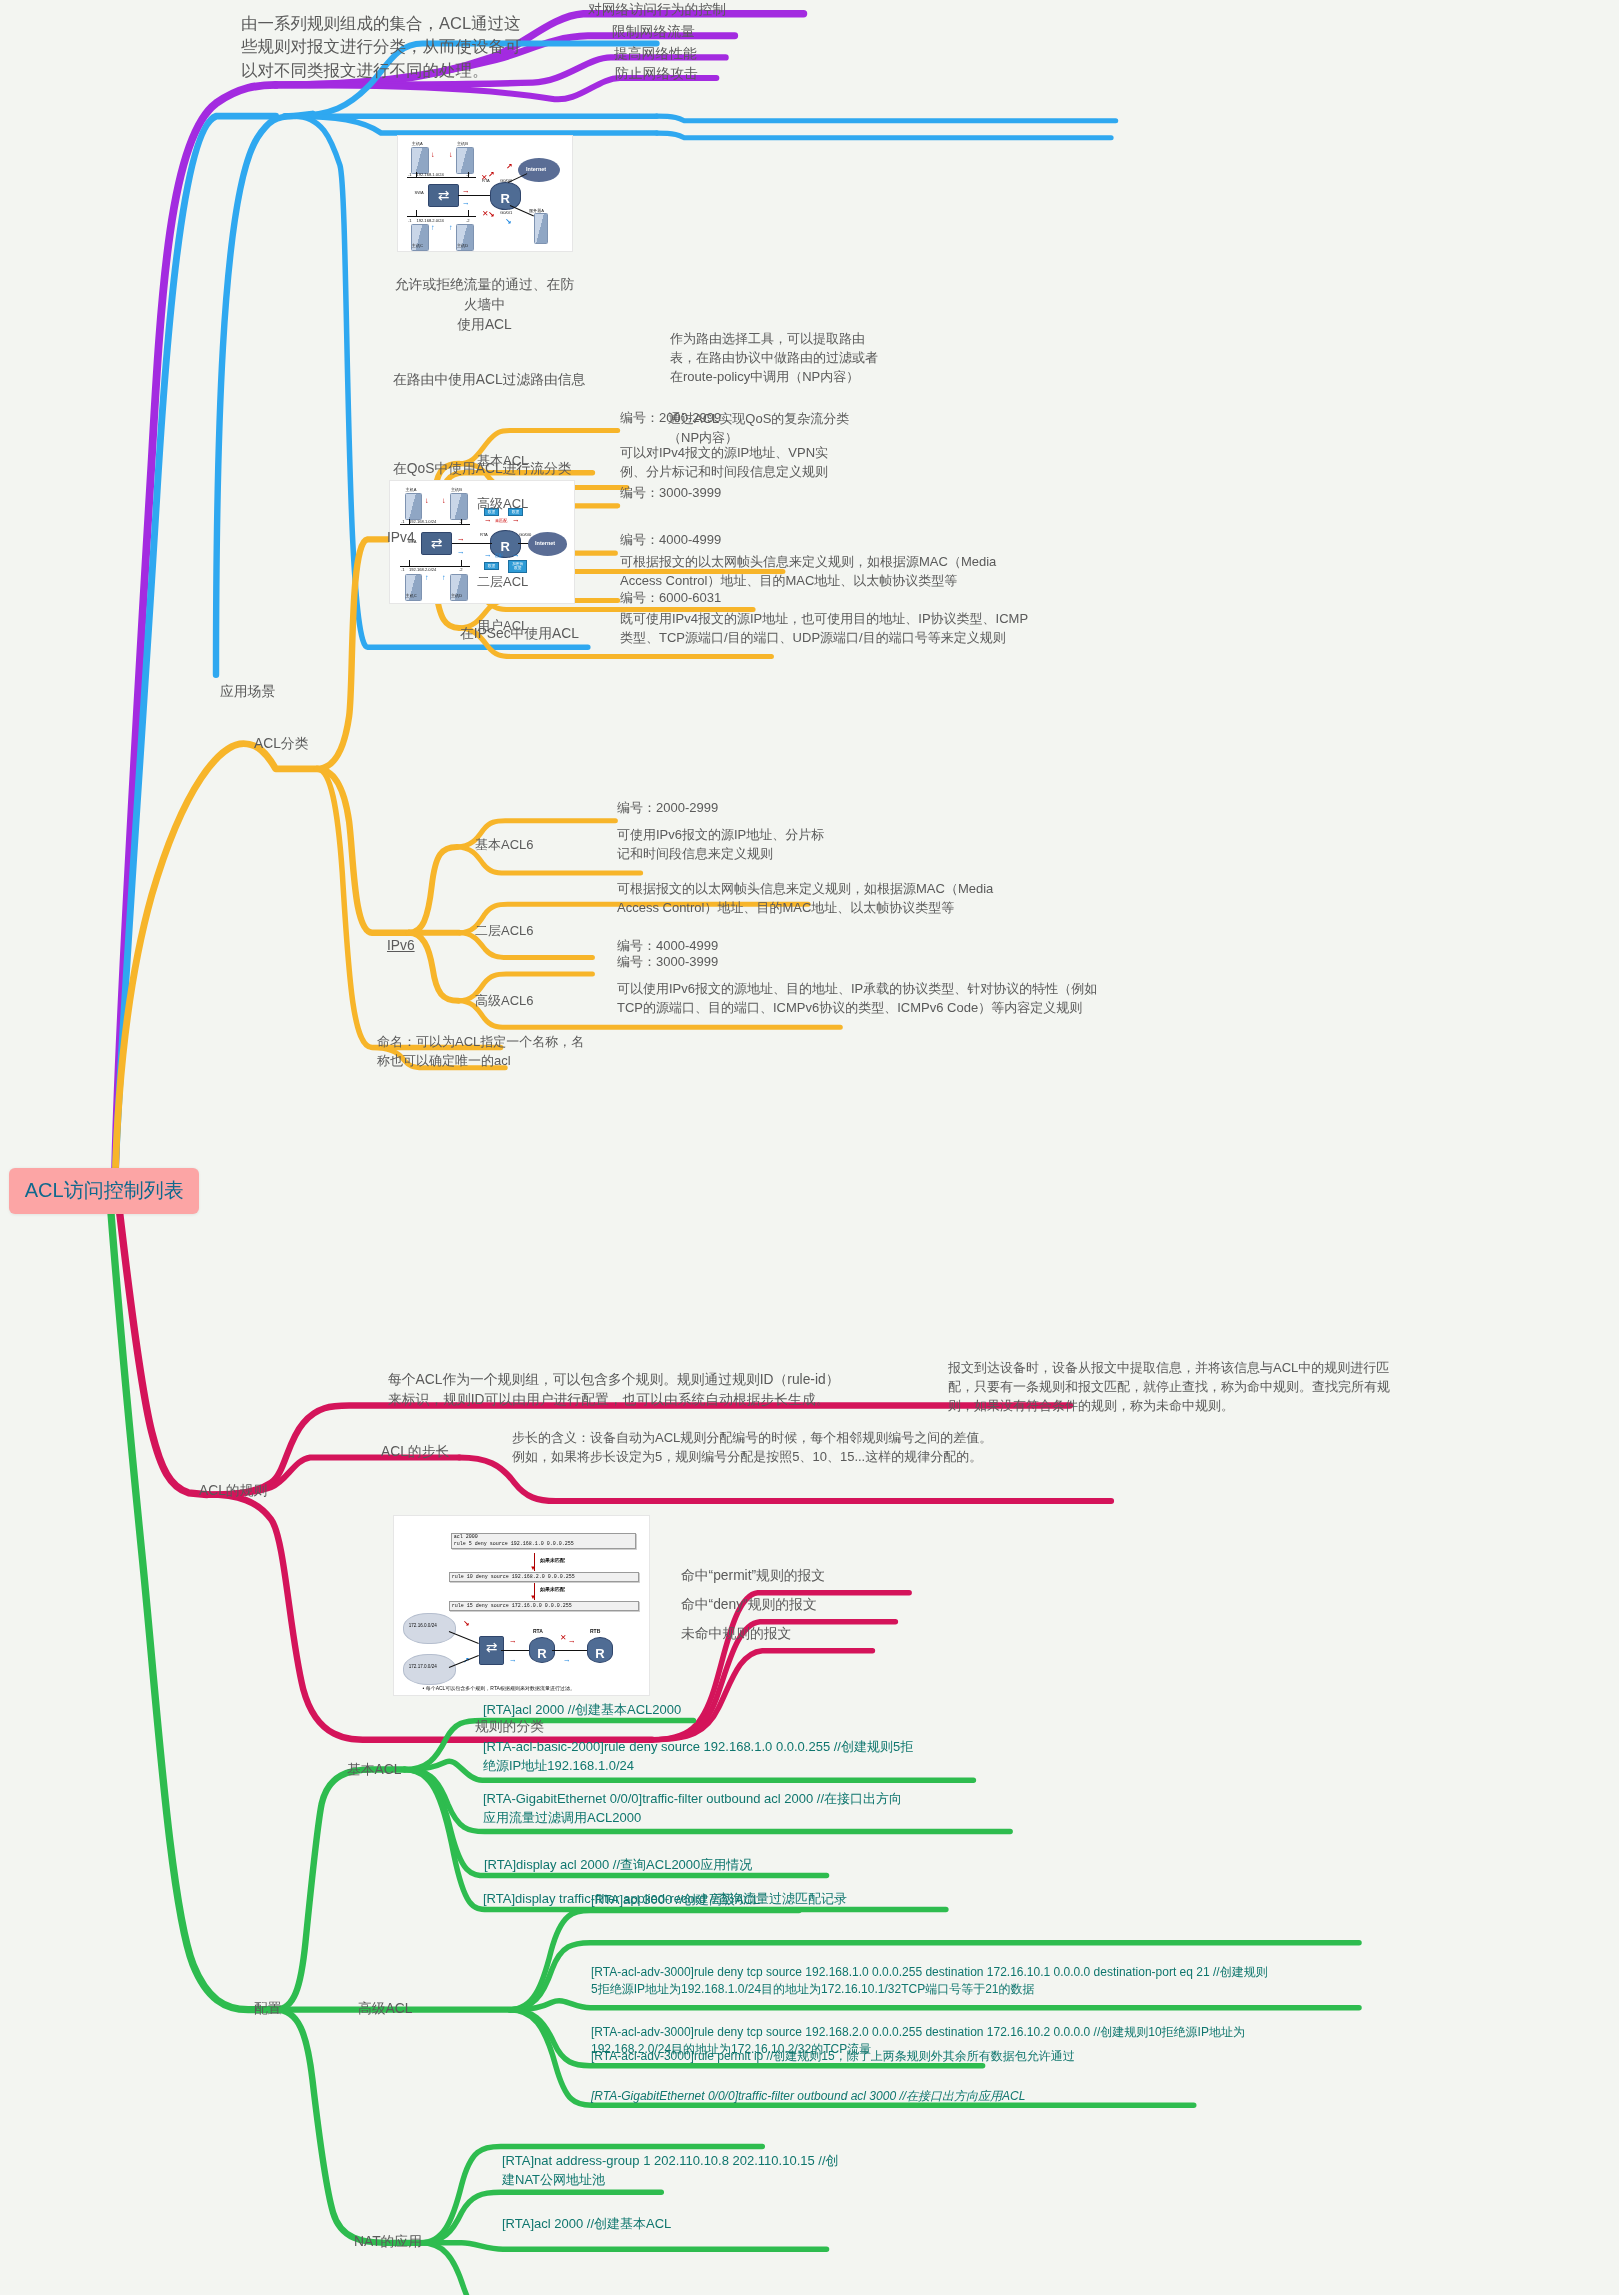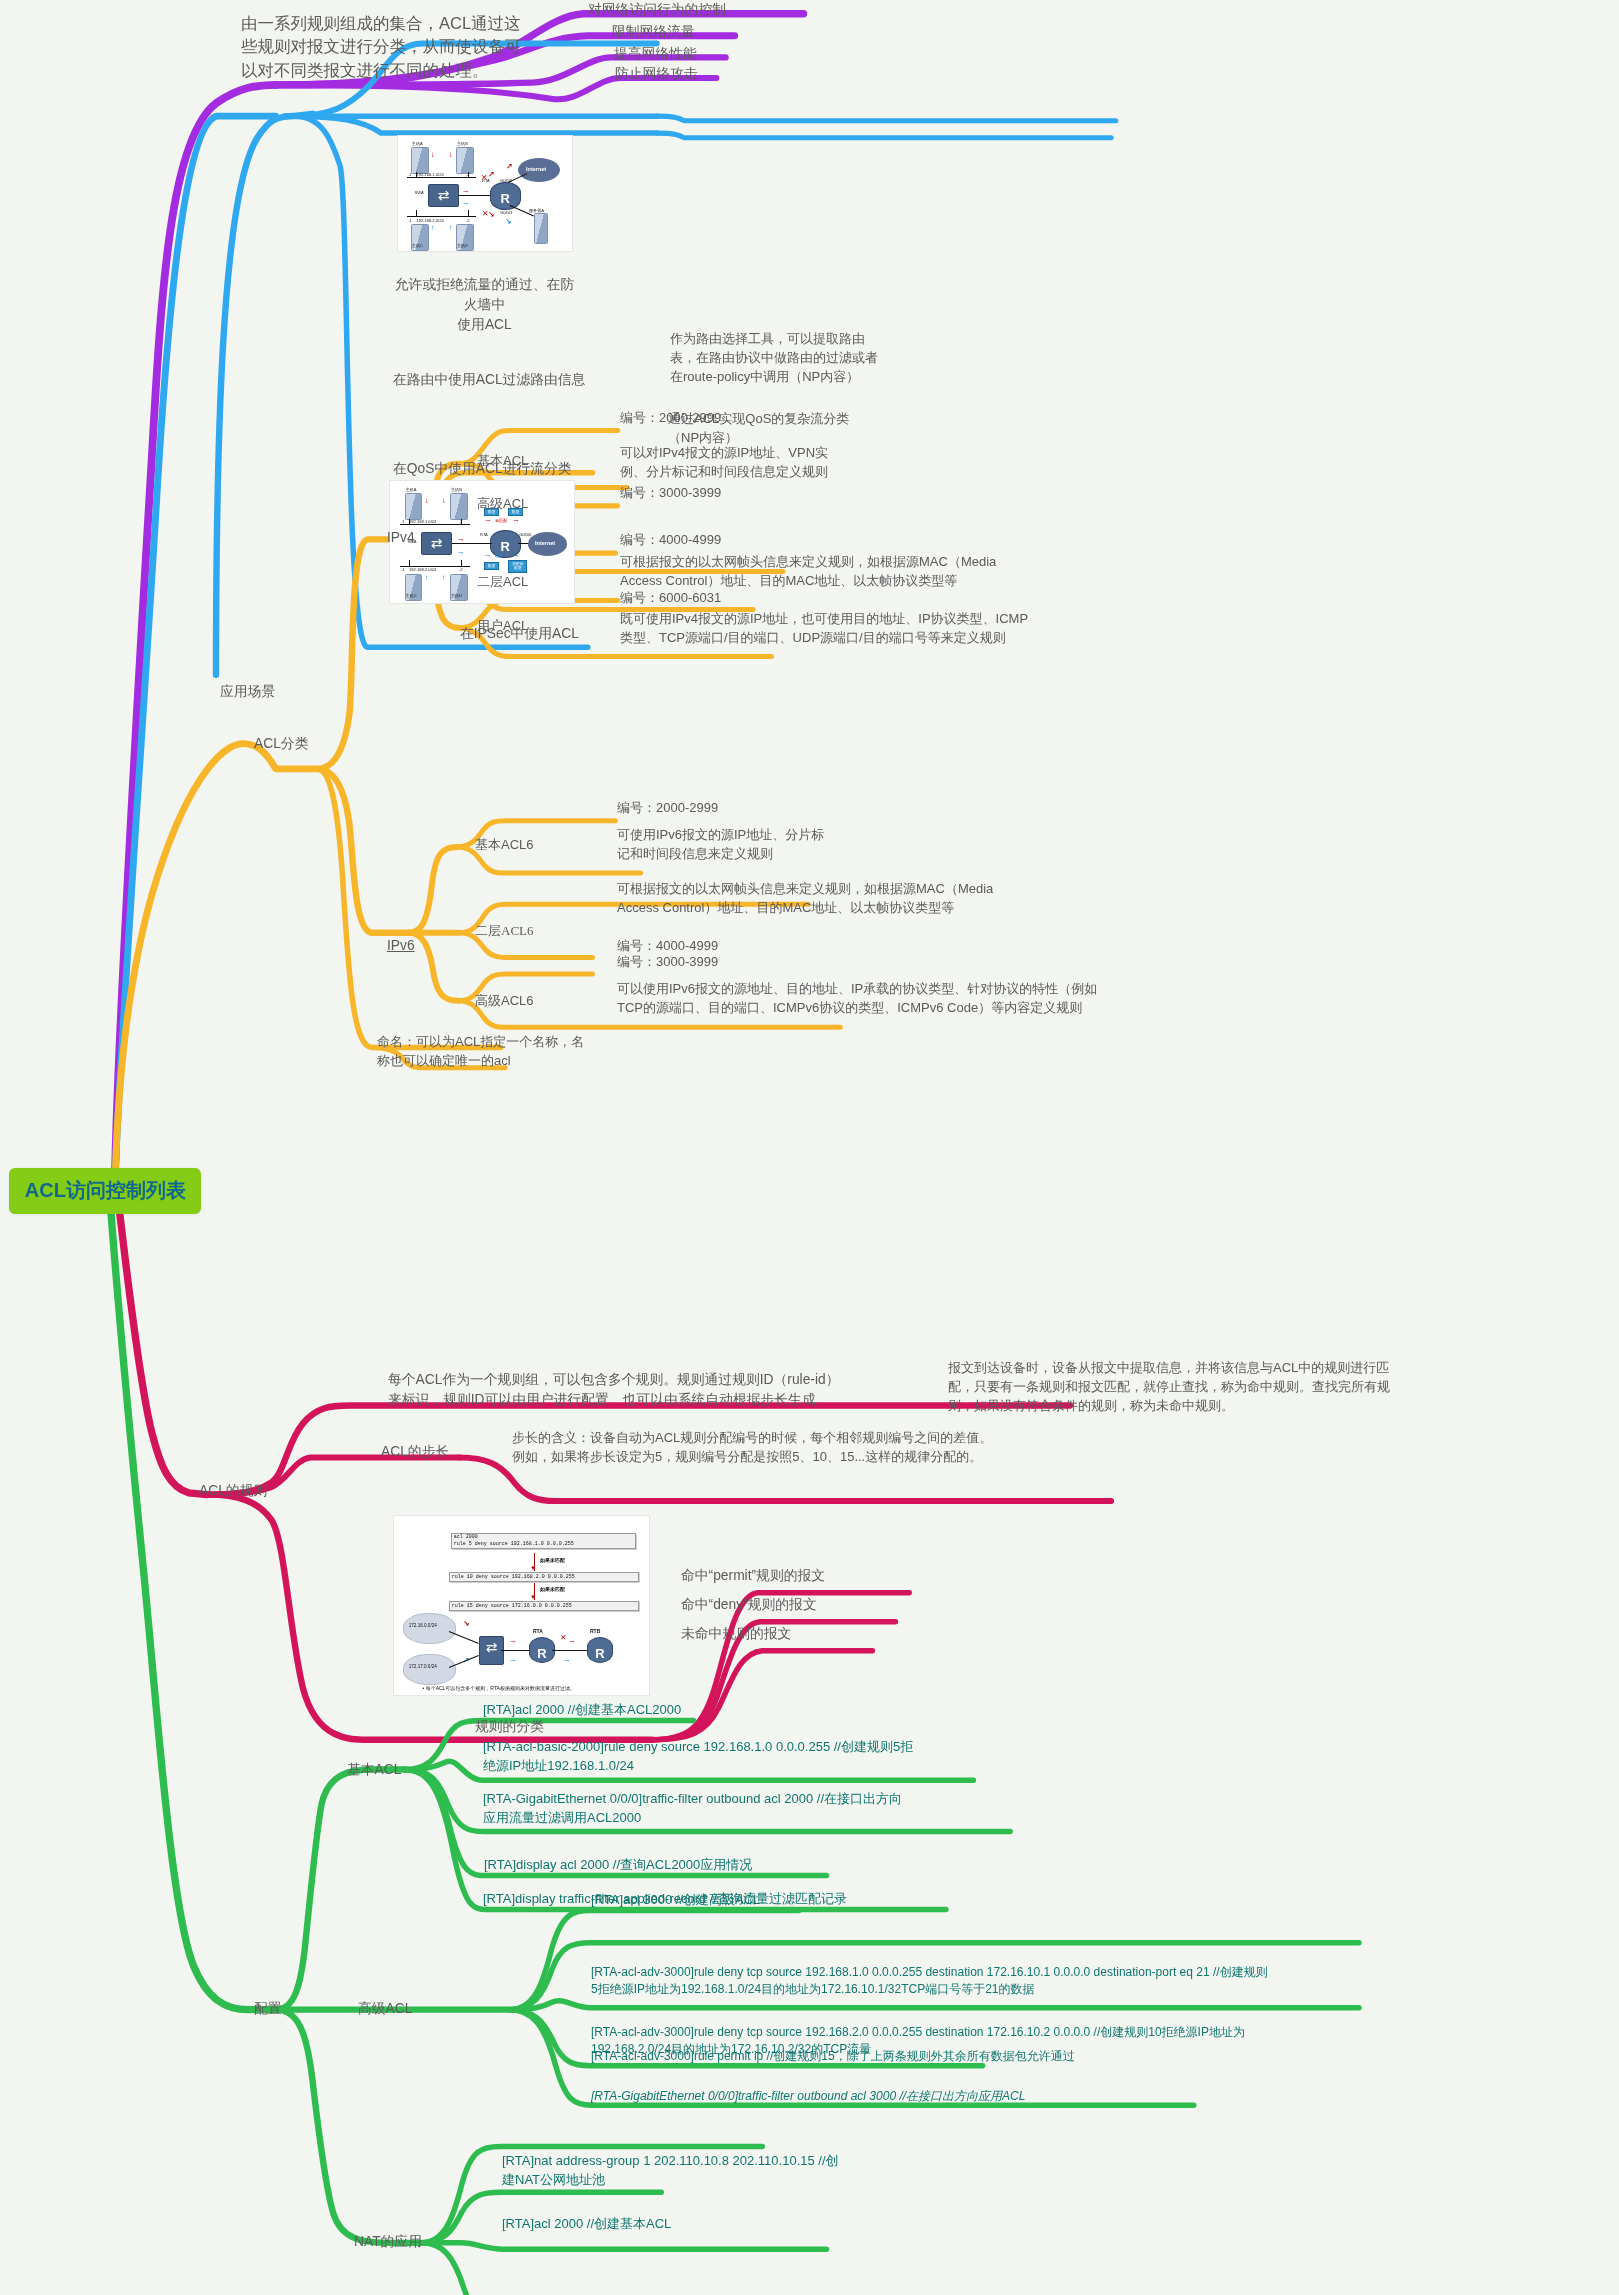--- a/index.html
+++ b/index.html
@@ -5,24 +5,23 @@
   html,body{margin:0;padding:0;}
   body{
     background:#f3f5f1;
     font-family:"Liberation Sans","DejaVu Sans",sans-serif;
     width:1620px;height:2342px;position:relative;overflow:hidden;
   }
   #canvas{position:absolute;inset:0;width:1620px;height:2342px;}
   svg#wires{position:absolute;left:0;top:0;width:1620px;height:2342px;pointer-events:none;}
   .node{position:absolute;color:#555;line-height:1.45;white-space:pre-line;}
   .root{
-    background:#84cc16;border-radius:6px;color:#10698d;
+    background:#fca5a5;border-radius:6px;color:#10698d;
     padding:8.3px 15.6px;font-size:20px;box-shadow:0 0.9px 2.8px rgba(0,0,0,.07);
     white-space:nowrap;
-    font-weight:bold;
   }
   .cmd{color:#0f766e;}
   .lbl{color:#5a5a5a;}
   .f36{font-size:16.5px;}
   .f30{font-size:13.8px;}
   .f28{font-size:13px;}
   .f26{font-size:12px;}
   .pic{position:absolute;background:#fff;border:0.5px solid #e6e6e6;}
   .pic .inner{position:absolute;inset:0;}
   
@@ -309,21 +308,21 @@
   <div class="node lbl f28" style="left:477px;top:617px;">用户ACL</div>
   <div class="node lbl f28" style="left:620px;top:589px;">编号：6000-6031</div>
   <div class="node lbl f28" style="left:620px;top:610px;width:551px;">既可使用IPv4报文的源IP地址，也可使用目的地址、IP协议类型、ICMP
 类型、TCP源端口/目的端口、UDP源端口/目的端口号等来定义规则</div>
 
   <div class="node lbl f28" style="left:475px;top:836px;">基本ACL6</div>
   <div class="node lbl f28" style="left:617px;top:799px;">编号：2000-2999</div>
   <div class="node lbl f28" style="left:617px;top:826px;width:275px;">可使用IPv6报文的源IP地址、分片标
 记和时间段信息来定义规则</div>
 
-  <div class="node lbl f28" style="left:475px;top:922px;font-family:Liberation Serif, serif;">二层ACL6</div>
+  <div class="node lbl f28" style="left:475px;top:922px;">二层ACL6</div>
   <div class="node lbl f28" style="left:617px;top:880px;width:551px;">可根据报文的以太网帧头信息来定义规则，如根据源MAC（Media
 Access Control）地址、目的MAC地址、以太帧协议类型等</div>
   <div class="node lbl f28" style="left:617px;top:937px;">编号：4000-4999</div>
 
   <div class="node lbl f28" style="left:475px;top:992px;">高级ACL6</div>
   <div class="node lbl f28" style="left:617px;top:953px;">编号：3000-3999</div>
   <div class="node lbl f28" style="left:617px;top:980px;width:597px;">可以使用IPv6报文的源地址、目的地址、IP承载的协议类型、针对协议的特性（例如
 TCP的源端口、目的端口、ICMPv6协议的类型、ICMPv6 Code）等内容定义规则</div>
 
   <div class="node lbl f28" style="left:377px;top:1033px;width:275px;">命名：可以为ACL指定一个名称，名

